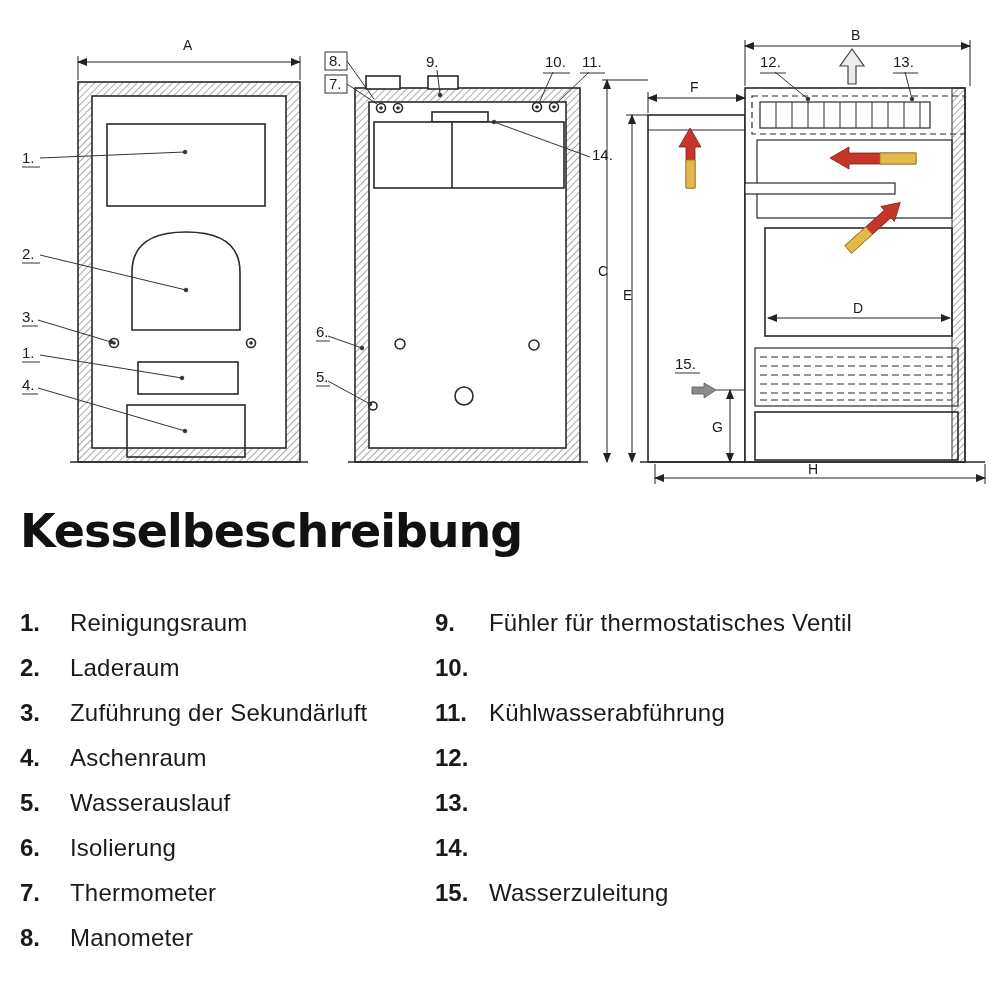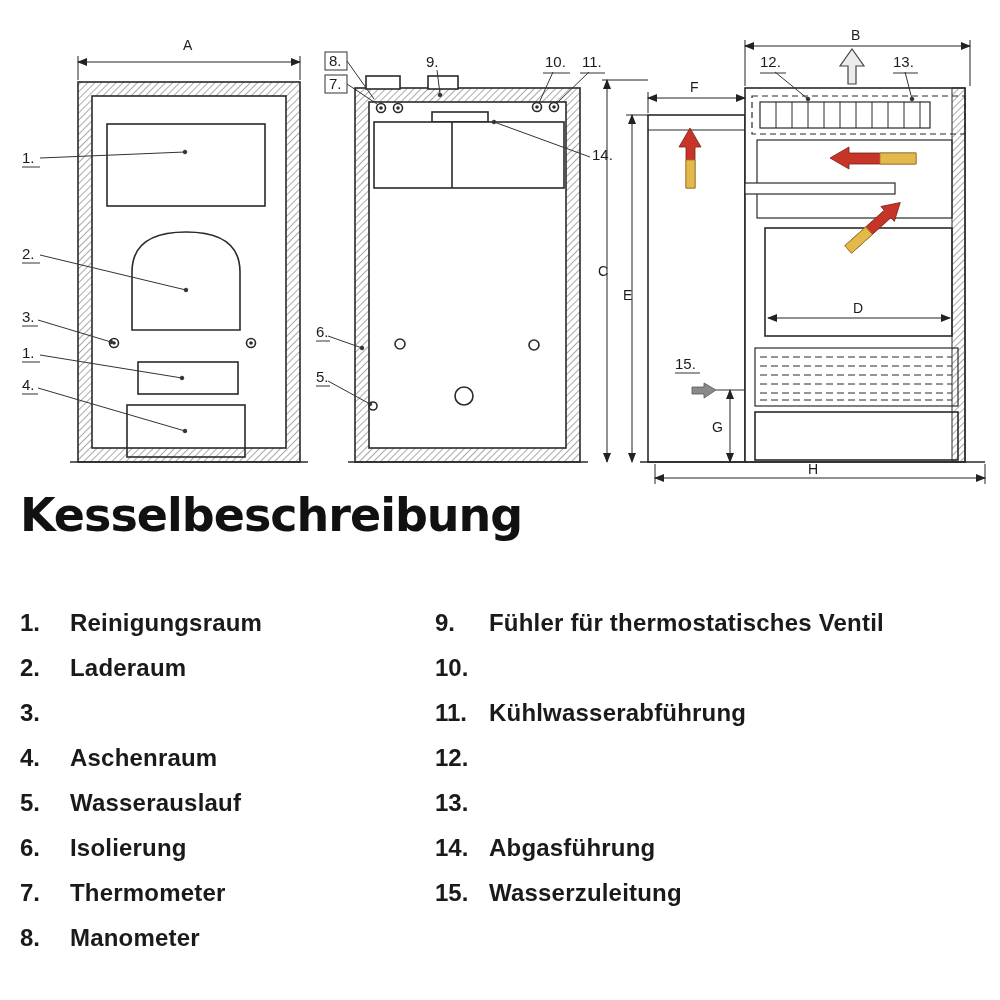--- a/index.html
+++ b/index.html
@@ -2,30 +2,30 @@
 <html><head>
 <meta charset="utf-8">
 <style>
   html,body{margin:0;padding:0;background:#ffffff;}
   body{width:1000px;height:1000px;font-family:"Liberation Sans",sans-serif;color:#1a1a1a;overflow:hidden;}
   .page{position:relative;width:1000px;height:1000px;background:#fff;}
   .drawing{position:absolute;left:0;top:0;width:1000px;height:500px;}
   svg text{font-family:"Liberation Sans",sans-serif;fill:#1c1c1c;}
   .dimtxt{font-size:14px;}
   .calltxt{font-size:15px;}
-  .title{position:absolute;left:20px;top:488px;font-family:"DejaVu Sans",sans-serif;
+  .title{position:absolute;left:20px;top:504px;font-family:"DejaVu Sans",sans-serif;
          font-weight:800;font-size:46px;letter-spacing:-1px;color:#111;}
   .legend{position:absolute;left:0;top:600px;width:1000px;display:flex;}
   .leg-col{display:flex;flex-direction:column;}
   .leg-col.left{width:415px;padding-left:20px;}
   .leg-col.right{width:565px;padding-left:0px;}
   .leg-row{height:45px;display:flex;align-items:center;font-size:24px;}
   .leg-num{font-weight:bold;width:50px;flex:0 0 50px;}
   .leg-col.right .leg-num{width:54px;flex:0 0 54px;}
-  .leg-label{font-weight:700;letter-spacing:0.2px;}
+  .leg-label{font-weight:400;letter-spacing:0.2px;}
 </style>
 </head>
 <body>
 
 <div class="page">
 
   <svg class="drawing" viewBox="0 0 1000 500" xmlns="http://www.w3.org/2000/svg">
     <defs>
       <pattern id="hatch" width="5" height="5" patternUnits="userSpaceOnUse" patternTransform="rotate(45)">
         <line x1="0" y1="0" x2="0" y2="5" stroke="#555" stroke-width="1"></line>
@@ -251,20 +251,21 @@
       <div class="leg-row">
         <span class="leg-num">1.</span>
         <span class="leg-label">Reinigungsraum</span>
       </div>
       <div class="leg-row">
         <span class="leg-num">2.</span>
         <span class="leg-label">Laderaum</span>
       </div>
       <div class="leg-row">
         <span class="leg-num">3.</span>
+        <span class="leg-label">Zuführung der Sekundärluft</span>
       </div>
       <div class="leg-row">
         <span class="leg-num">4.</span>
         <span class="leg-label">Aschenraum</span>
       </div>
       <div class="leg-row">
         <span class="leg-num">5.</span>
         <span class="leg-label">Wasserauslauf</span>
       </div>
       <div class="leg-row">
@@ -293,21 +294,20 @@
         <span class="leg-label">Kühlwasserabführung</span>
       </div>
       <div class="leg-row">
         <span class="leg-num">12.</span>
       </div>
       <div class="leg-row">
         <span class="leg-num">13.</span>
       </div>
       <div class="leg-row">
         <span class="leg-num">14.</span>
-        <span class="leg-label">Abgasführung</span>
       </div>
       <div class="leg-row">
         <span class="leg-num">15.</span>
         <span class="leg-label">Wasserzuleitung</span>
       </div>
     </div>
   </div>
 
 </div>
 

